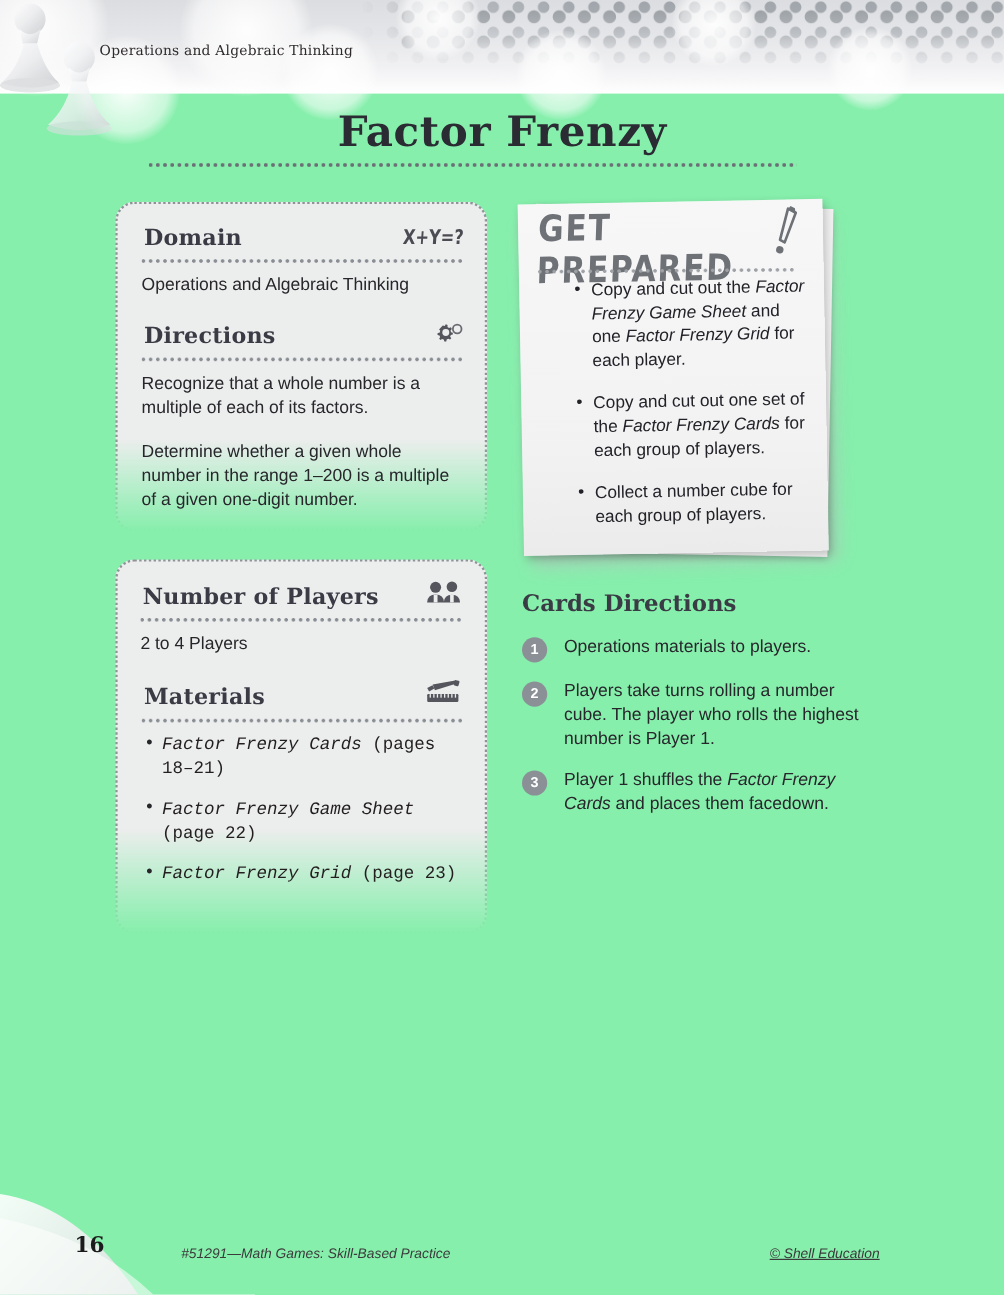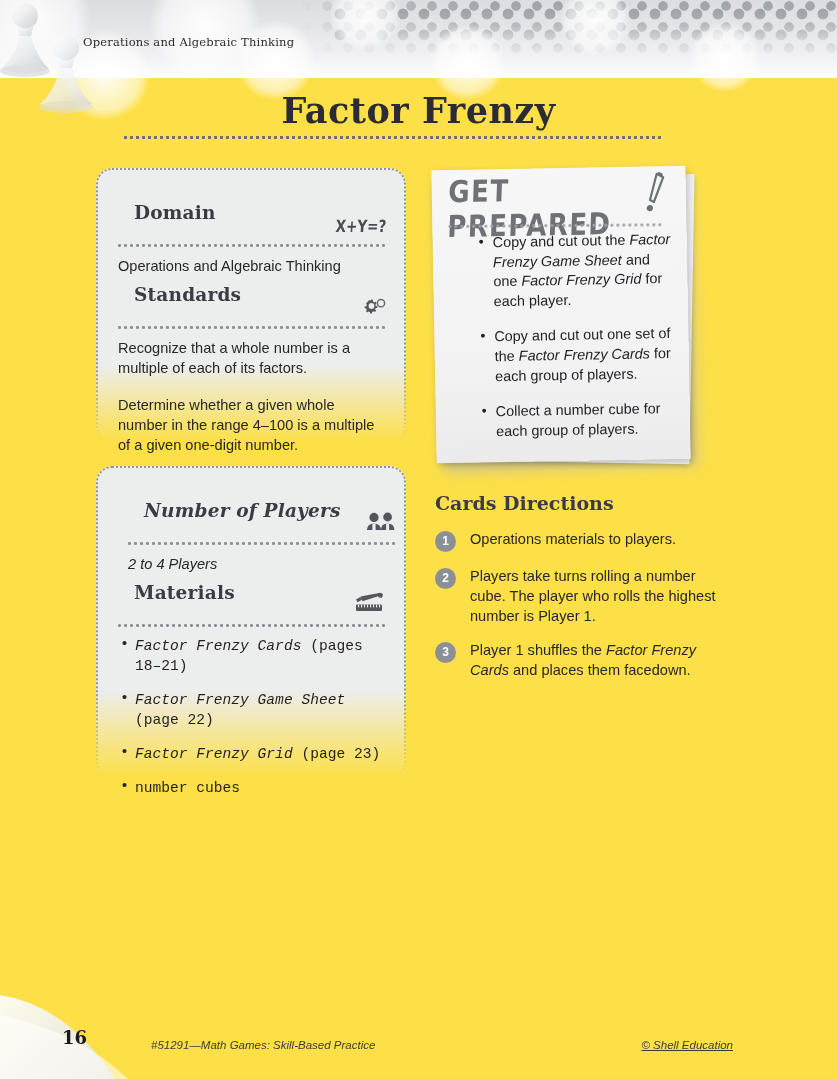--- a/index.html
+++ b/index.html
@@ -13,21 +13,21 @@
     position: relative;
     overflow: hidden;
     font-family: "Liberation Sans", sans-serif;
     color: #231f20;
   }
 
   
   .page {
     position: absolute;
     inset: 0;
-    background: #fde047;
+    background: #86efac;
   }
 
   
   .top-band {
     position: absolute;
     left: 0; top: 0;
     width: 837px; height: 78px;
     background: linear-gradient(to bottom, #dcdde0 0%, #e4e5e8 35%, #f2f2f4 75%, #ffffff 100%);
   }
   
@@ -125,21 +125,21 @@
     position: absolute;
     box-sizing: border-box;
   }
 
   .sec-head {
     display: flex;
     align-items: flex-end;
     justify-content: space-between;
   }
   .sec-head h2 {
-    margin: 16px;
+    margin: 2px;
     font-family: "DejaVu Serif", serif;
     font-weight: bold;
     font-size: 18.5px;
     letter-spacing: .2px;
     color: #3b3b45;
   }
   .sec-rule {
     height: 3px;
     margin: 5px 0 9px 0;
     background-image: radial-gradient(circle at 1.5px 1.5px, #8a8e94 1.25px, rgba(0,0,0,0) 1.7px);
@@ -372,41 +372,41 @@
     <div class="sec-head">
       <h2>Domain</h2>
       <span style="font-family:'DejaVu Sans',sans-serif;font-weight:bold;font-size:13.5px;letter-spacing:0px;color:#4b4b53;transform:scaleY(1.25) skewX(-5deg);transform-origin:right bottom;display:inline-block;margin-bottom:3px;">X+Y=?</span>
     </div>
     <div class="sec-rule" style="width:268px;"></div>
     <div class="body-text">Operations and Algebraic Thinking</div>
   </div>
 
   <div class="panel-inner" style="left:118px; top:268px; width:268px;">
     <div class="sec-head">
-      <h2>Standards</h2>
+      <h2>Directions</h2>
       <span style="margin-bottom:2px;">
         <svg width="26" height="18" viewBox="0 0 26 18">
           <g fill="#55555d">
             <path d="M9 3.2 l1.6 .4 .9-1.3 1.5 .6 -.1 1.6 1.3 .9 1.5-.6 .9 1.3 -1.1 1.2 .3 1.5 1.6 .4 -.1 1.6 -1.6 .3 -.6 1.5 1 1.2 -1.1 1.1 -1.4-.7 -1.4 .7 -.3 1.6 -1.6 0 -.5-1.6 -1.5-.5 -1.2 1 -1.1-1.1 .8-1.4 -.6-1.4 -1.6-.3 .1-1.6 1.6-.4 .6-1.5 -1-1.2 1.1-1.1z"></path>
             <circle cx="11.5" cy="9" r="2.9" fill="#eceded"></circle>
           </g>
           <circle cx="21" cy="6.2" r="3.6" fill="none" stroke="#6a6a72" stroke-width="1.5"></circle>
         </svg>
       </span>
     </div>
     <div class="sec-rule" style="width:268px;"></div>
     <div class="body-text">
       <p>Recognize that a whole number is a multiple of each of its factors.</p>
-      <p>Determine whether a given whole number in the range 4–100 is a multiple of a given one-digit number.</p>
+      <p>Determine whether a given whole number in the range 1–200 is a multiple of a given one-digit number.</p>
     </div>
   </div>
 
   <div class="panel panel-fade" style="left:96px; top:466px; width:310px; height:312px;"></div>
 
-  <div class="panel-inner" style="left:128px; top:484px; width:268px;font-style:italic;">
+  <div class="panel-inner" style="left:117px; top:484px; width:268px;">
     <div class="sec-head">
       <h2>Number of Players</h2>
       <span style="margin-bottom:2px;">
         <svg width="30" height="19" viewBox="0 0 30 19">
           <g fill="#55555d">
             <circle cx="8" cy="5.4" r="4.6"></circle>
             <path d="M.9 18 q.4-6.6 7.1-6.6 q6.7 0 7.1 6.6 z"></path>
             <circle cx="21.6" cy="5" r="4.4"></circle>
             <path d="M14.8 18 q.4-6.4 6.8-6.4 q6.4 0 6.8 6.4 z"></path>
           </g>
@@ -443,21 +443,20 @@
             <rect x="25" y="12.4" width="1.1" height="3"></rect>
           </g>
         </svg>
       </span>
     </div>
     <div class="sec-rule" style="width:268px;"></div>
     <ul class="bullets" id="materials-list">
         <li><em class="it">Factor Frenzy Cards</em><span> (pages 18–21)</span></li>
         <li><em class="it">Factor Frenzy Game Sheet</em><span> (page 22)</span></li>
         <li><em class="it">Factor Frenzy Grid</em><span> (page 23)</span></li>
-        <li><span>number cubes</span></li>
       </ul>
   </div>
 
   <div class="note-wrap">
     <div class="note-shadow"></div>
     <div class="note-paper-back"></div>
     <div class="note-paper"></div>
     <div class="note-content">
       <div class="note-title">GET PREPARED<span style="opacity: 0;">!</span></div>
       <span class="note-pencil">

